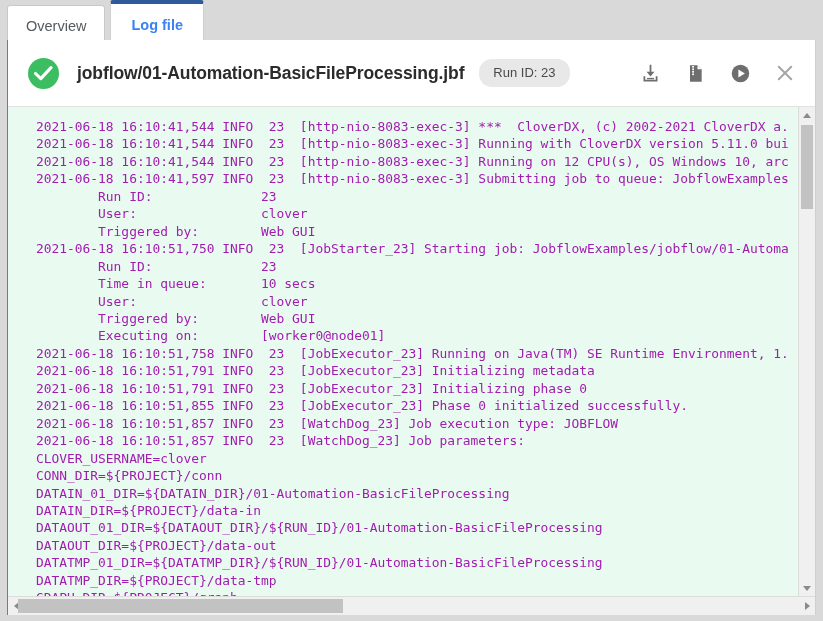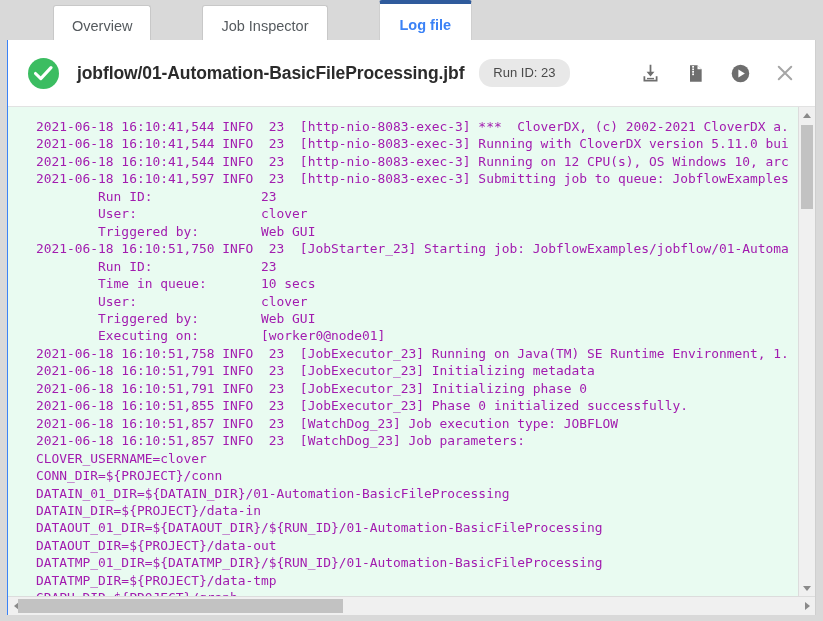--- a/index.html
+++ b/index.html
@@ -37,21 +37,20 @@
     display: flex;
     align-items: center;
     justify-content: center;
     padding: 0 18px;
     margin-right: 5px;
     font-size: 14.5px;
     color: #555a5e;
     box-sizing: border-box;
     cursor: pointer;
     white-space: nowrap;
-    margin-left: 46px;
   }
   .tab.active {
     height: 46px;
     border-top: 4px solid #2f5b9c;
     border-left: 1px solid #cfcfcf;
     border-right: 1px solid #cfcfcf;
     color: #3b82f6;
     font-weight: bold;
     padding: 0 20px;
   }
@@ -221,21 +220,20 @@
   .arrow.up { border-left: 4px solid transparent; border-right: 4px solid transparent; border-bottom: 5px solid #8a8a8a; }
   .arrow.down { border-left: 4px solid transparent; border-right: 4px solid transparent; border-top: 5px solid #8a8a8a; }
   .arrow.left { border-top: 4px solid transparent; border-bottom: 4px solid transparent; border-right: 5px solid #8a8a8a; }
   .arrow.right { border-top: 4px solid transparent; border-bottom: 4px solid transparent; border-left: 5px solid #8a8a8a; }
 </style>
 </head>
 <body>
 
 <div class="tabbar">
   <div class="tab">Overview</div>
-  <div class="tab">Job Inspector</div>
   <div class="tab active">Log file</div>
 </div>
 
 <div class="panel">
 
   <div class="header">
     <div class="status-icon">
       <svg width="19" height="17" viewBox="0 0 19 17" aria-hidden="true">
         <path d="M1.5 8.5 L6.8 13.6 L17 2.6" fill="none" stroke="#ffffff" stroke-width="3.1" stroke-linecap="round" stroke-linejoin="round"></path>
       </svg>

